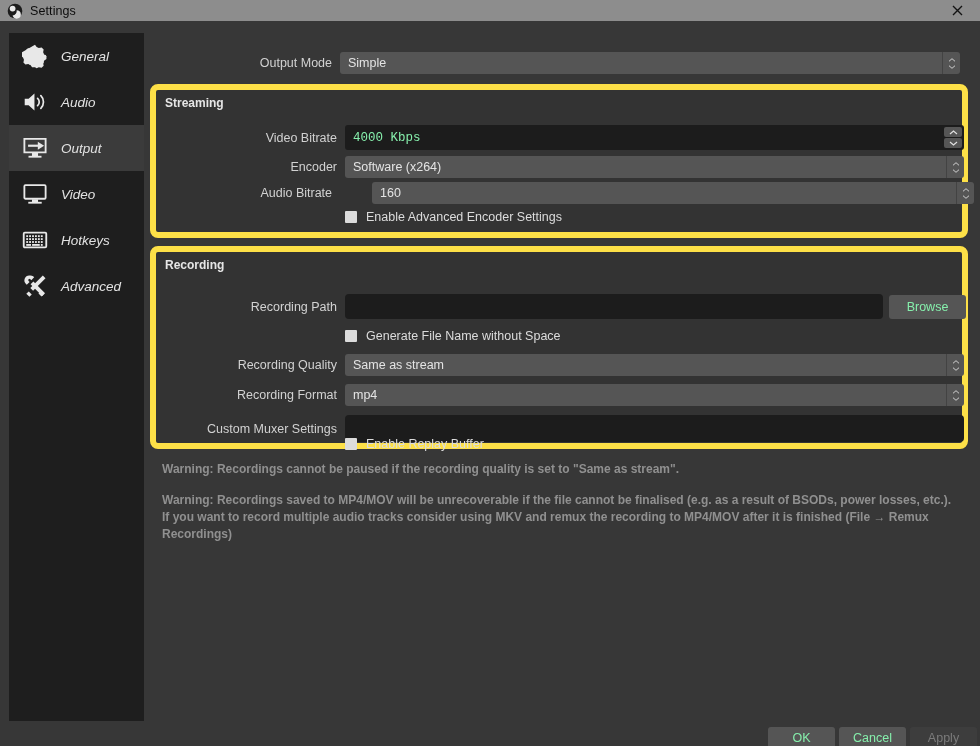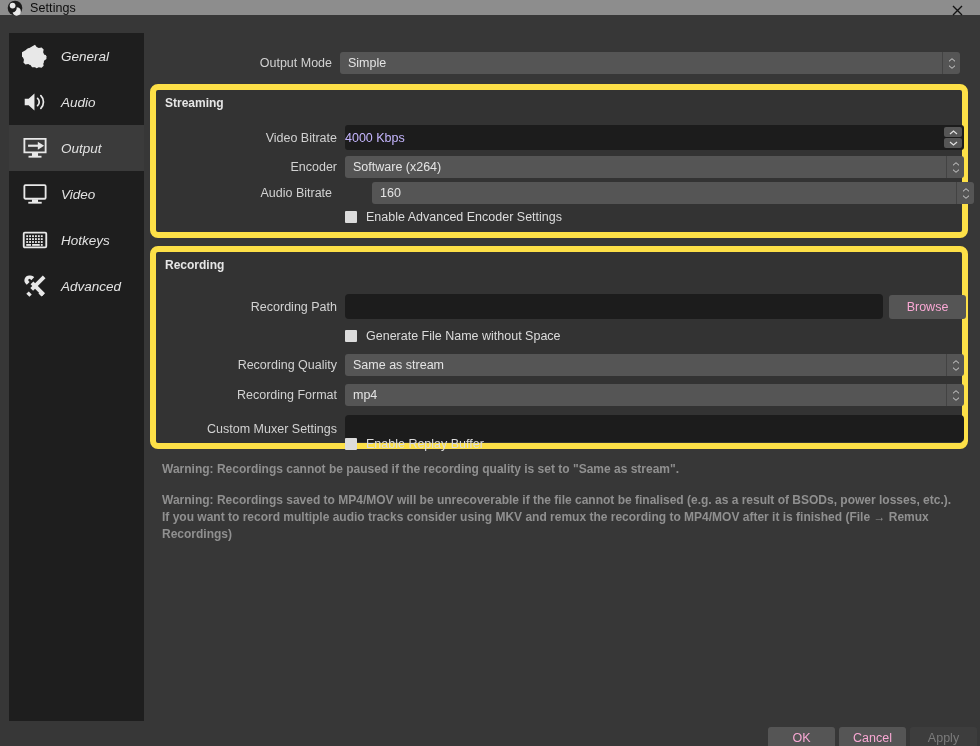--- a/index.html
+++ b/index.html
@@ -6,21 +6,21 @@
   html, body {
     width: 980px; height: 746px;
     background: #373737;
     font-family: "Liberation Sans", sans-serif;
     overflow: hidden;
     color: #d8d8d8;
   }
 
   
   .titlebar {
-    position: absolute; left: 0; top: 0; width: 980px; height: 15px;
+    position: absolute; left: 0; top: 0; width: 980px; height: 21px;
     background: #8d8d8d;
     display: flex; align-items: center;
   }
   .tb-logo { width: 16px; height: 16px; margin-left: 7px; flex: none; }
   .tb-title {
     margin-left: 7px; font-size: 12.5px; color: #0c0c0c;
     letter-spacing: .1px;
   }
   .tb-close {
     position: absolute; right: 0; top: 0; width: 45px; height: 21px;
@@ -87,22 +87,22 @@
   }
   .chev { width: 8px; height: 4px; display: block; }
 
   
   .spin {
     position: relative;
     background: #1c1c1c; border-radius: 3px;
     height: 25px; display: flex; align-items: center;
   }
   .spin-text {
-    font-size: 12.5px; color: #c4b5fd;
-    white-space: nowrap;
+    font-size: 12.5px; color: #86efac;
+    padding-left: 8px; white-space: nowrap; font-family: Liberation Mono, monospace;
   }
   .spin-arrows {
     position: absolute; right: 2px; top: 2px; bottom: 2px; width: 18px;
     display: flex; flex-direction: column; gap: 1px;
   }
   .spin-btn {
     flex: 1; background: #565656; border-radius: 2px;
     display: flex; align-items: center; justify-content: center;
   }
 
@@ -112,21 +112,21 @@
     display: flex; align-items: center;
   }
   .textfield .tf-val {
     font-size: 12.5px; color: #e4e4e4; padding-left: 8px;
   }
 
   
   .btn {
     background: #555555; border-radius: 3px;
     display: flex; align-items: center; justify-content: center;
-    font-size: 12.5px; color: #f9a8d4;
+    font-size: 12.5px; color: #86efac;
   }
   .btn.disabled { background: #3d3d3d; color: #7b7b7b; }
 
   
   .check-row { display: flex; align-items: center; }
   .cbox {
     width: 12px; height: 12px; background: #dcdcdc;
     border-radius: 1px; flex: none;
   }
   .cbox-label {

